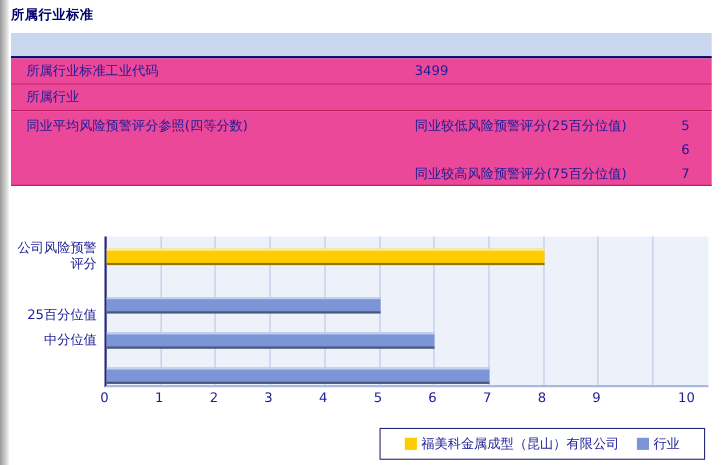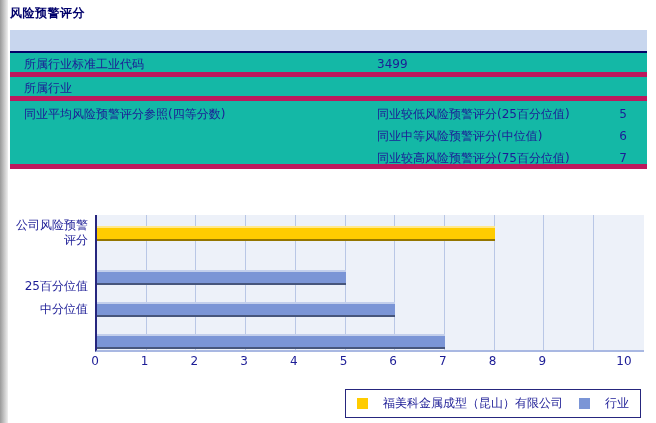--- a/index.html
+++ b/index.html
@@ -11,21 +11,21 @@
     background:linear-gradient(to right,#9a9a9a,#c9c9c9 55%,#efefef); }
 
   .section-title { position:absolute; left:10px; font-size:12px; font-weight:bold;
     color:#00006b; letter-spacing:0.5px; }
   #title-1 { top:5px; }
   #title-2 { top:189px; }
 
   
   #industry-table { position:absolute; left:10px; top:30px; width:637px; font-size:12px; color:#1c1c96; }
   #table-header-band { height:23px; background:#c8d6ee; border-bottom:2px solid #000066; }
-  .t-row { position:relative; background:#14b8a6; border-bottom:5px solid #be185d; }
+  .t-row { position:relative; background:#ec4899; border-bottom:1px solid #be185d; }
   .t-row-simple { height:24px; line-height:23px; }
   .t-row-group { height:68px;padding-left:12px; }
   .row-label { position:absolute; left:14px; top:0; white-space:nowrap; }
   .t-row-group .row-label { line-height:22px; top:2px; }
   .row-value { position:absolute; left:367px; top:0; line-height:23px; white-space:nowrap; }
   .subrows { position:absolute; left:367px; top:2px; right:0; }
   .subrow { position:relative; height:22px; line-height:22px; }
   .subrow-label { white-space:nowrap;margin-top:11px; }
   .subrow-value { position:absolute; right:20px; top:0; }
 
@@ -41,30 +41,30 @@
     font-size:12px; line-height:15px; color:#1c1c96; }
   #tick-row { position:absolute; left:0; top:139px; width:656px; height:14px; }
   .tick-label { position:absolute; transform:translateX(-50%); font-size:12px; color:#1c1c96; }
   #x-axis-label { position:absolute; left:440px; top:153px; width:157px; text-align:right;
     font-size:12px; color:#1c1c96; }
 
   
   #legend { position:absolute; left:345px; top:389px; width:296px; height:29px;
     border:1px solid #26267e; background:#ffffff; display:flex; align-items:center;
     justify-content:center; gap:16px; }
-  .legend-item { display:flex; align-items:center; gap:15px; font-size:12px; color:#1c1c96; white-space:nowrap; }
+  .legend-item { display:flex; align-items:center; gap:4px; font-size:12px; color:#1c1c96; white-space:nowrap; }
   .legend-swatch { width:11px; height:11px; display:inline-block; }
 </style>
 </head>
 <body>
 
 <div id="page">
   <div id="left-gutter"></div>
 
-  <div id="title-1" class="section-title">风险预警评分</div>
+  <div id="title-1" class="section-title">所属行业标准</div>
 
   <div id="industry-table">
     <div id="table-header-band"></div>
 
     <div class="t-row t-row-simple">
       <span class="row-label">所属行业标准工业代码</span>
       <span class="row-value">3499</span>
     </div>
 
     <div class="t-row t-row-simple">
@@ -72,21 +72,20 @@
     </div>
 
     <div class="t-row t-row-group">
       <span class="row-label">同业平均风险预警评分参照(四等分数)</span>
       <div class="subrows">
         <div class="subrow">
           <span class="subrow-label">同业较低风险预警评分(25百分位值)</span>
           <span class="subrow-value">5</span>
         </div>
         <div class="subrow">
-          <span class="subrow-label">同业中等风险预警评分(中位值)</span>
           <span class="subrow-value">6</span>
         </div>
         <div class="subrow">
           <span class="subrow-label">同业较高风险预警评分(75百分位值)</span>
           <span class="subrow-value">7</span>
         </div>
       </div>
     </div>
   </div>
 

